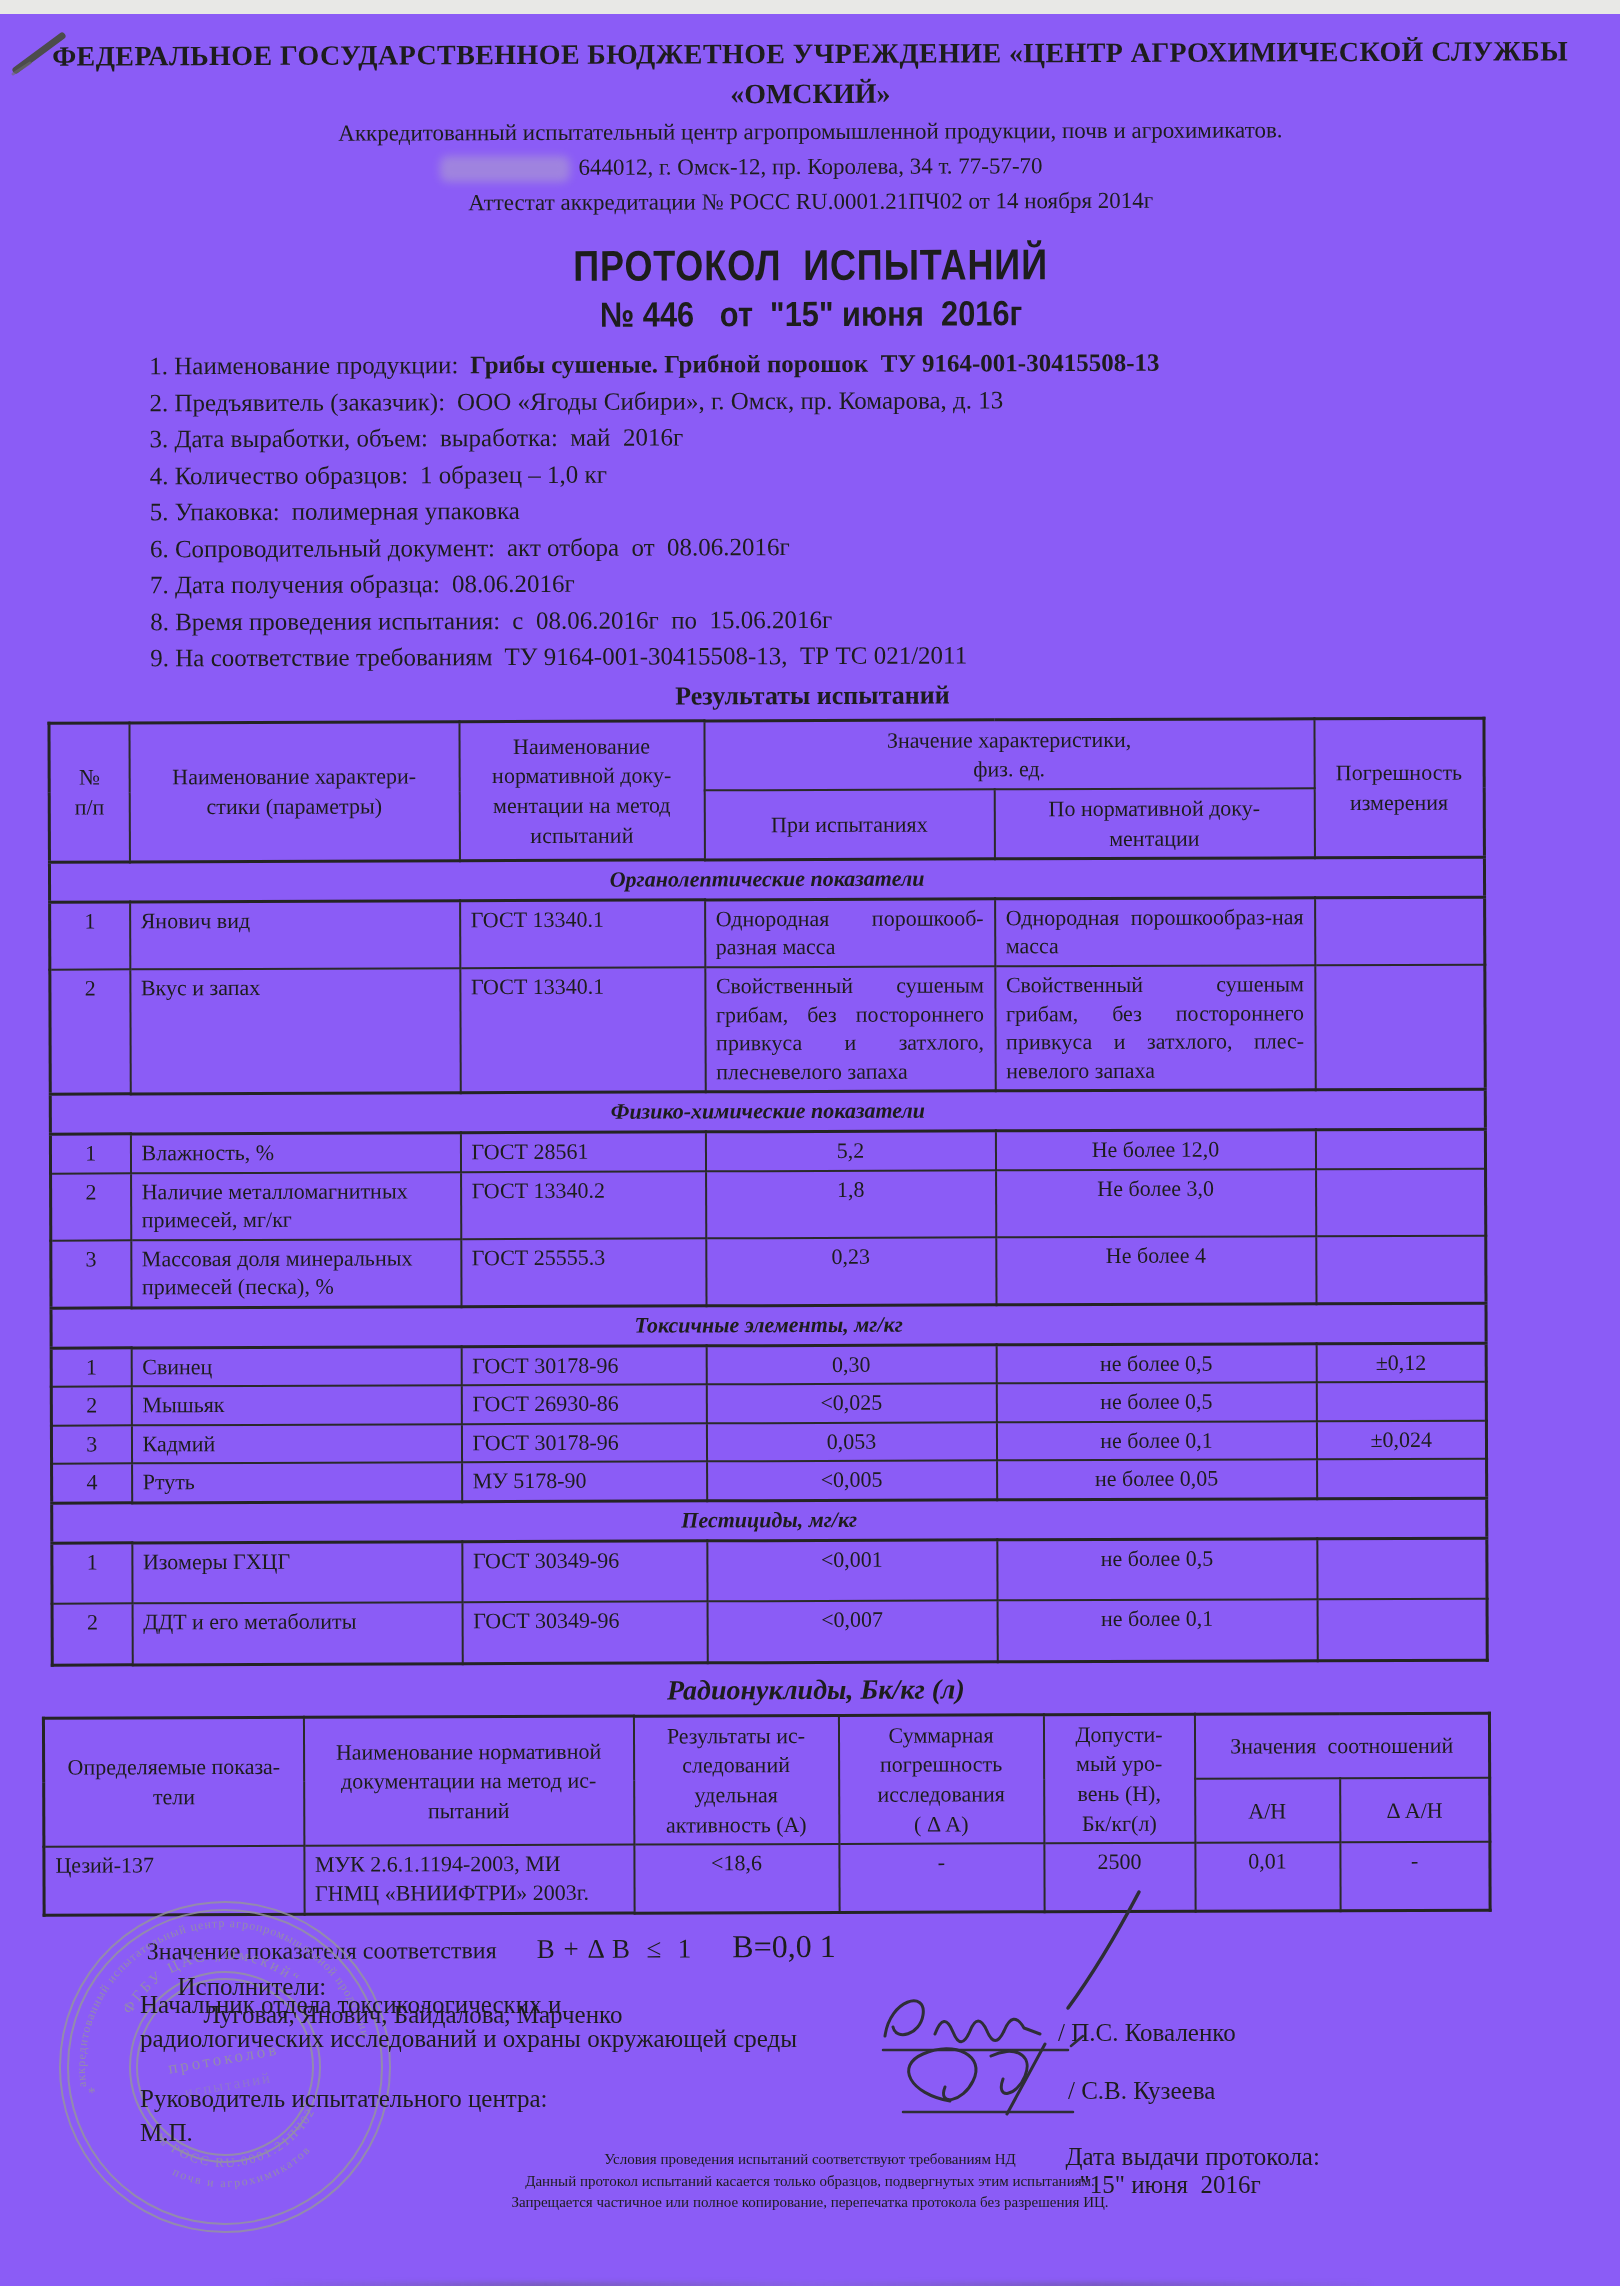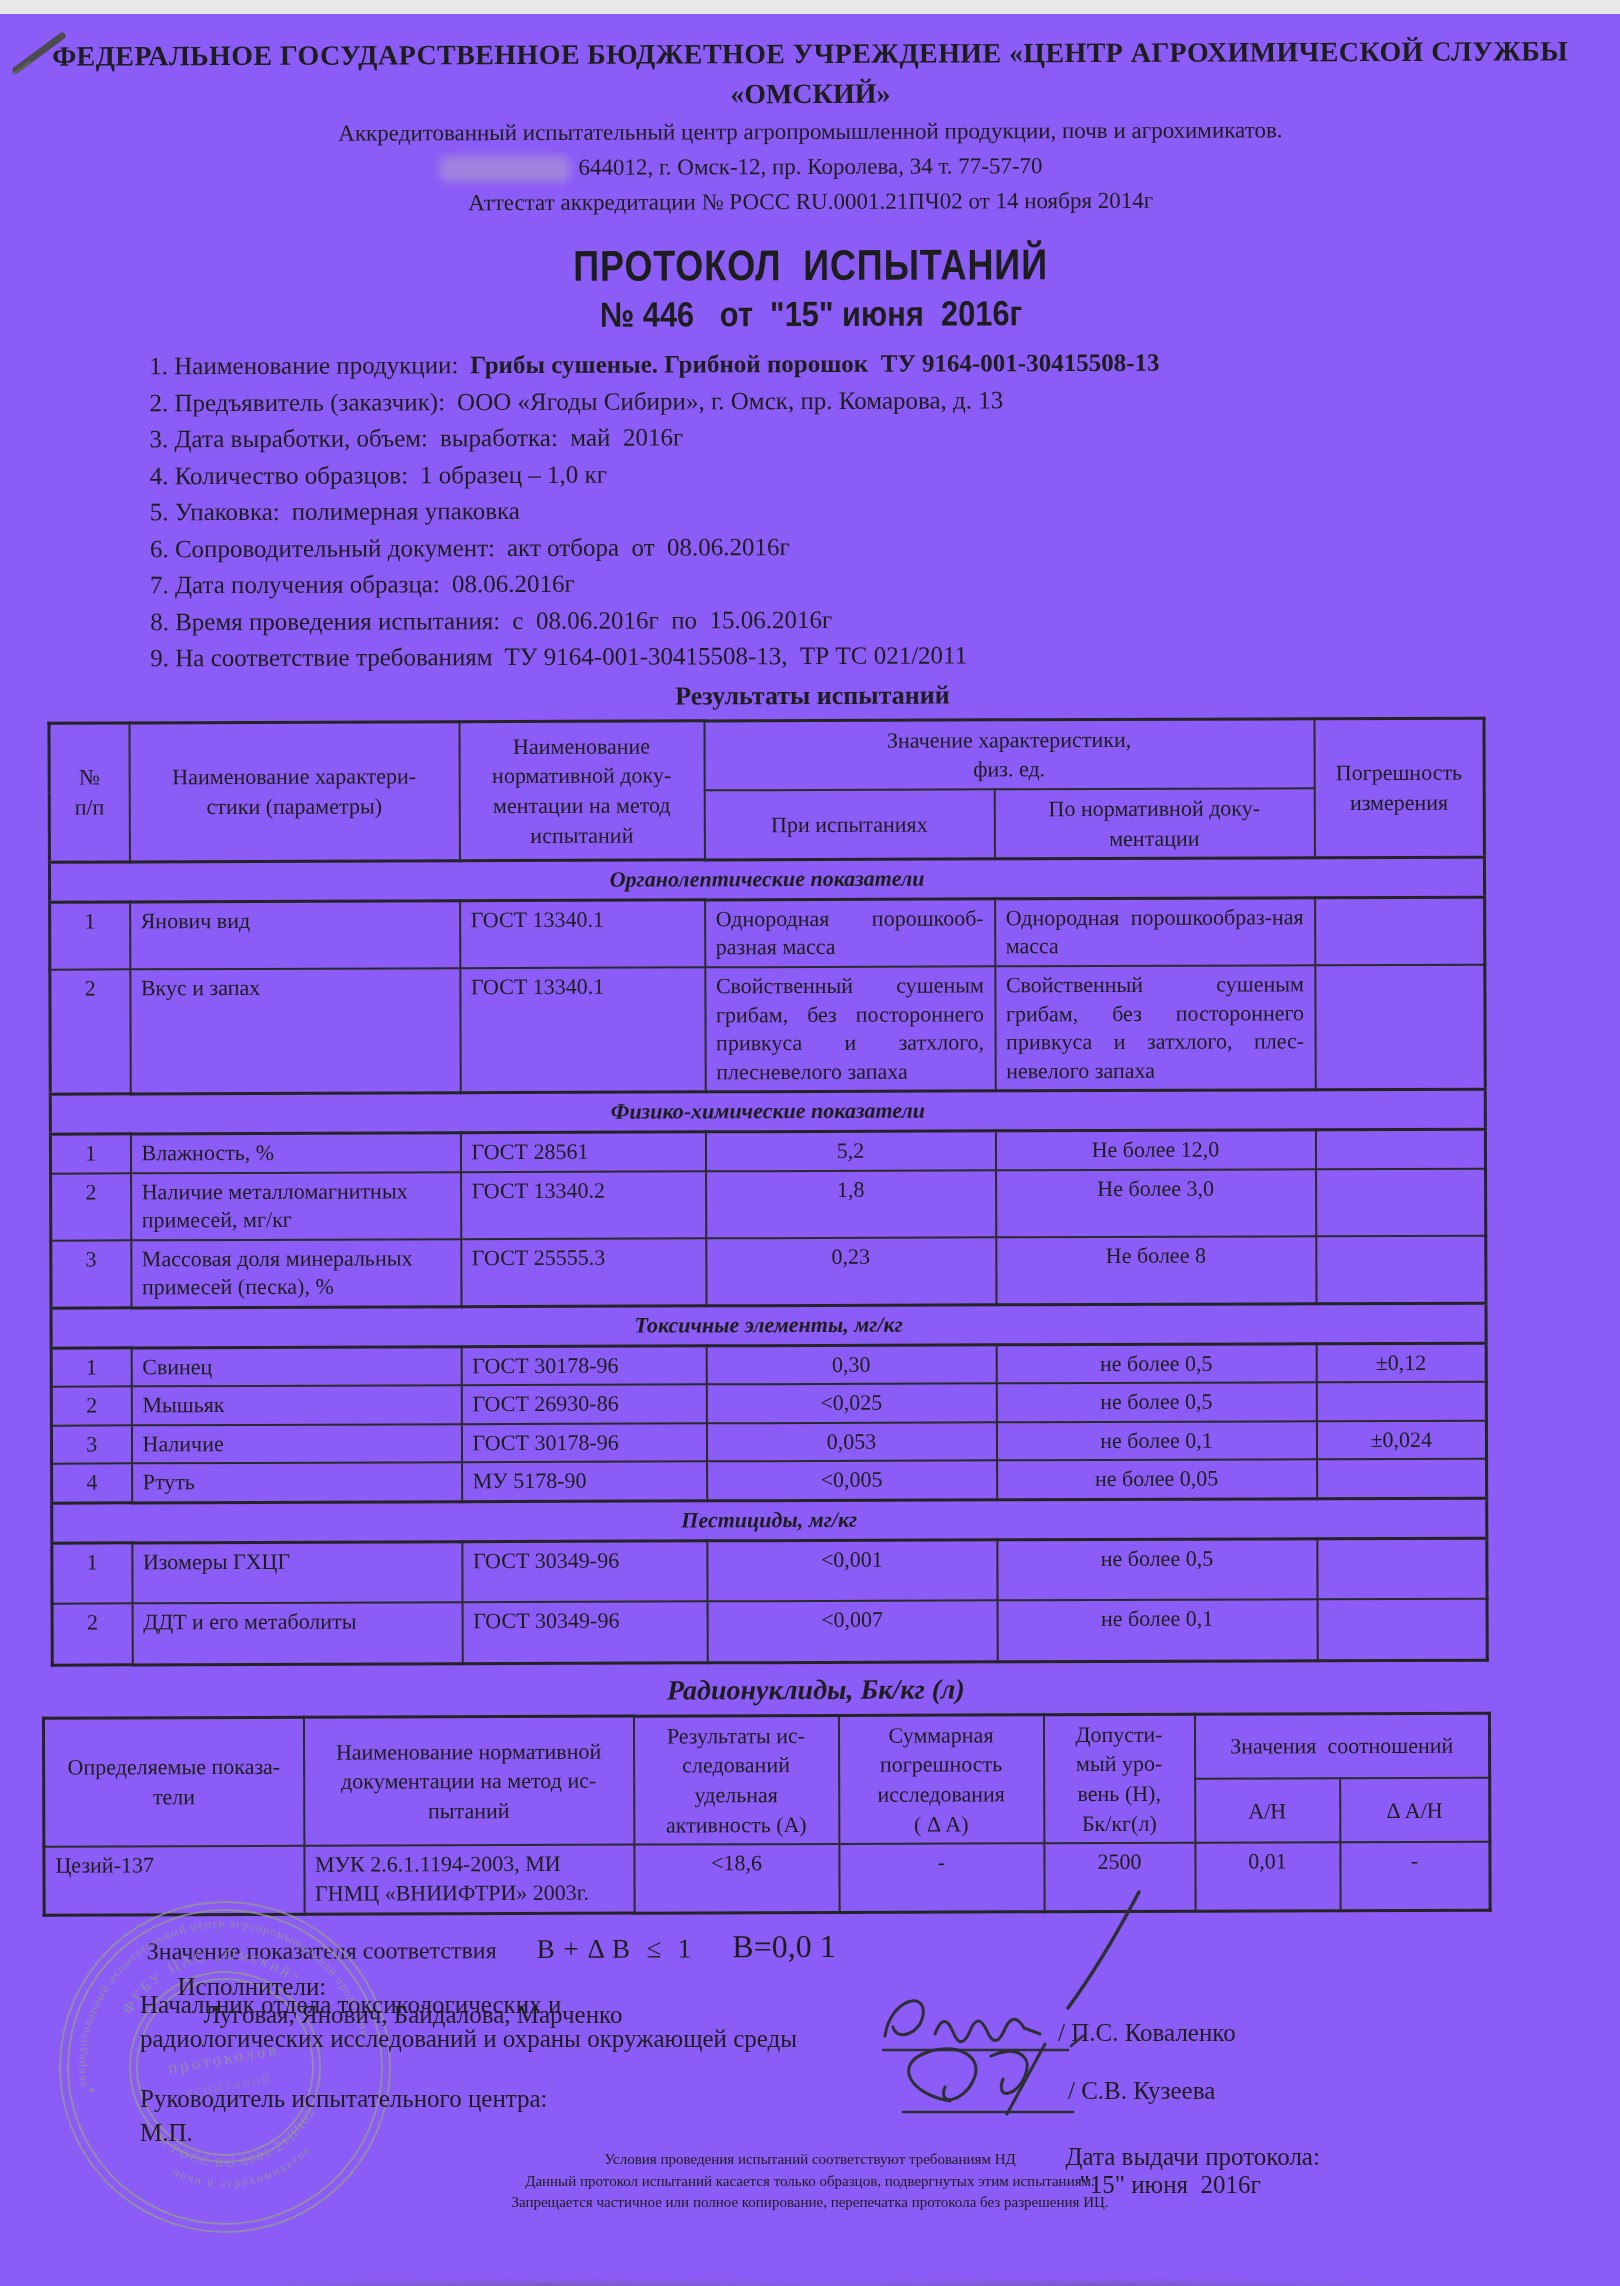--- a/index.html
+++ b/index.html
@@ -176,21 +176,21 @@
             <td>ГОСТ 13340.2</td>
             <td class="center">1,8</td>
             <td class="center">Не более 3,0</td>
             <td class="center"></td>
           </tr>
           <tr>
             <td class="center">3</td>
             <td>Массовая доля минеральных примесей (песка), %</td>
             <td>ГОСТ 25555.3</td>
             <td class="center">0,23</td>
-            <td class="center">Не более 8</td>
+            <td class="center">Не более 4</td>
             <td class="center"></td>
           </tr>
           <tr>
             <td colspan="6" class="sec-title">Токсичные элементы, мг/кг</td>
           </tr>
           <tr>
             <td class="center">1</td>
             <td>Свинец</td>
             <td>ГОСТ 30178-96</td>
             <td class="center">0,30</td>
@@ -200,21 +200,21 @@
           <tr>
             <td class="center">2</td>
             <td>Мышьяк</td>
             <td>ГОСТ 26930-86</td>
             <td class="center">&lt;0,025</td>
             <td class="center">не более 0,5</td>
             <td class="center"></td>
           </tr>
           <tr>
             <td class="center">3</td>
-            <td>Наличие</td>
+            <td>Кадмий</td>
             <td>ГОСТ 30178-96</td>
             <td class="center">0,053</td>
             <td class="center">не более 0,1</td>
             <td class="center">±0,024</td>
           </tr>
           <tr>
             <td class="center">4</td>
             <td>Ртуть</td>
             <td>МУ 5178-90</td>
             <td class="center">&lt;0,005</td>

